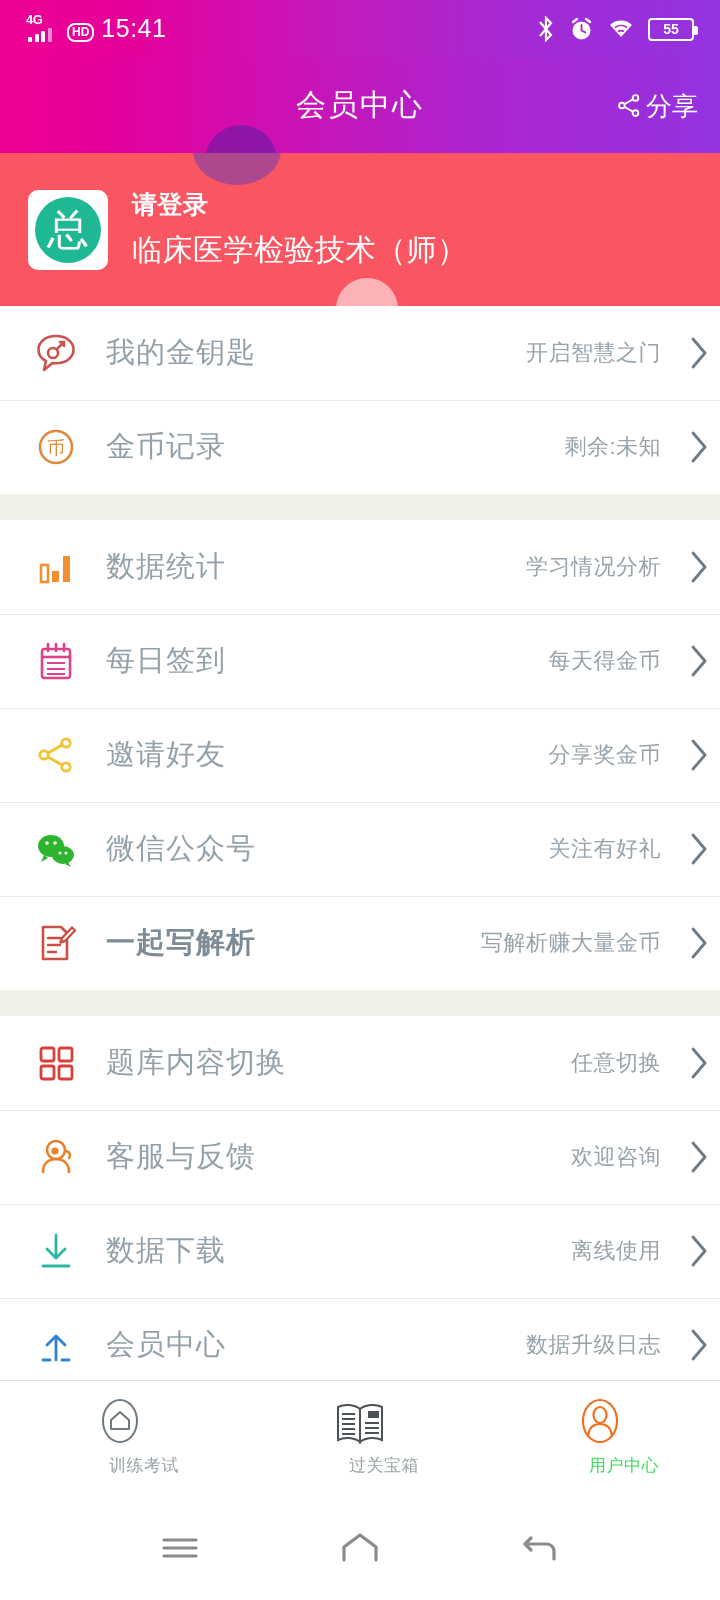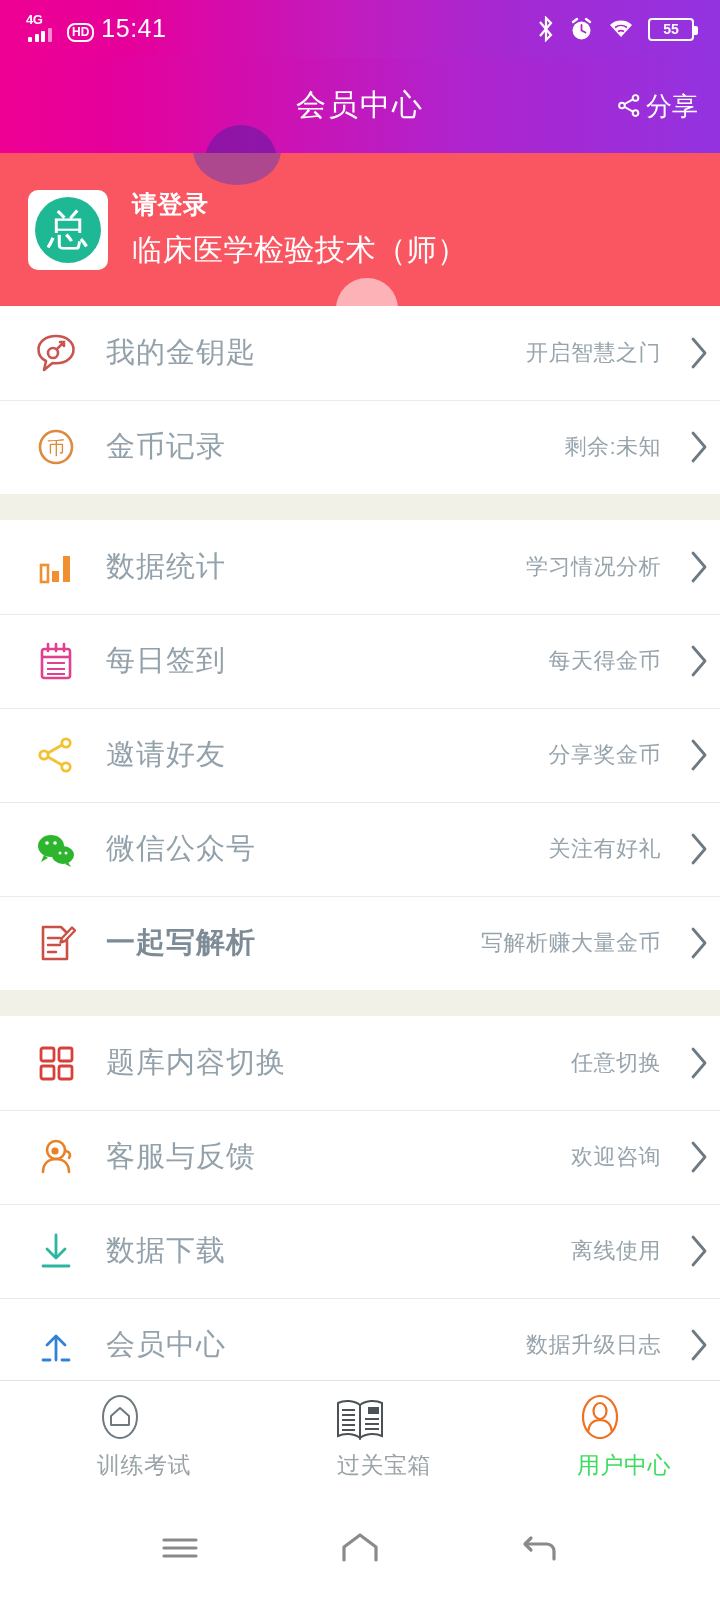--- a/index.html
+++ b/index.html
@@ -94,21 +94,21 @@
   .chev{ margin-left:28px; width:20px; height:34px; flex:0 0 auto; }
 
   
   .tabbar{
     position:absolute; left:0; right:0; bottom:105px; height:115px;
     border-top:1px solid #e2e2e2; background:#fff;
     display:flex; align-items:center;
   }
   .tab{ flex:1 1 0; display:flex; flex-direction:column; align-items:center; gap:7px; }
   .tab .t-ico{ height:48px; display:flex; align-items:flex-end; }
-  .tab .t-lbl{ font-size:23px; color:#9aa3a8; letter-spacing:.5px;margin-left:48px;}
+  .tab .t-lbl{ font-size:17px; color:#9aa3a8; letter-spacing:.5px;margin-left:48px;}
   .tab.active .t-lbl{ color:#3ddb5e; }
 
   
   .navbar{
     position:absolute; left:0; right:0; bottom:0; height:105px; background:#fff;
     display:flex; align-items:center; justify-content:space-around; padding:0 90px;
   }
   .navbtn{ width:58px; height:58px; display:flex; align-items:center; justify-content:center; }
 </style>
 </head>

